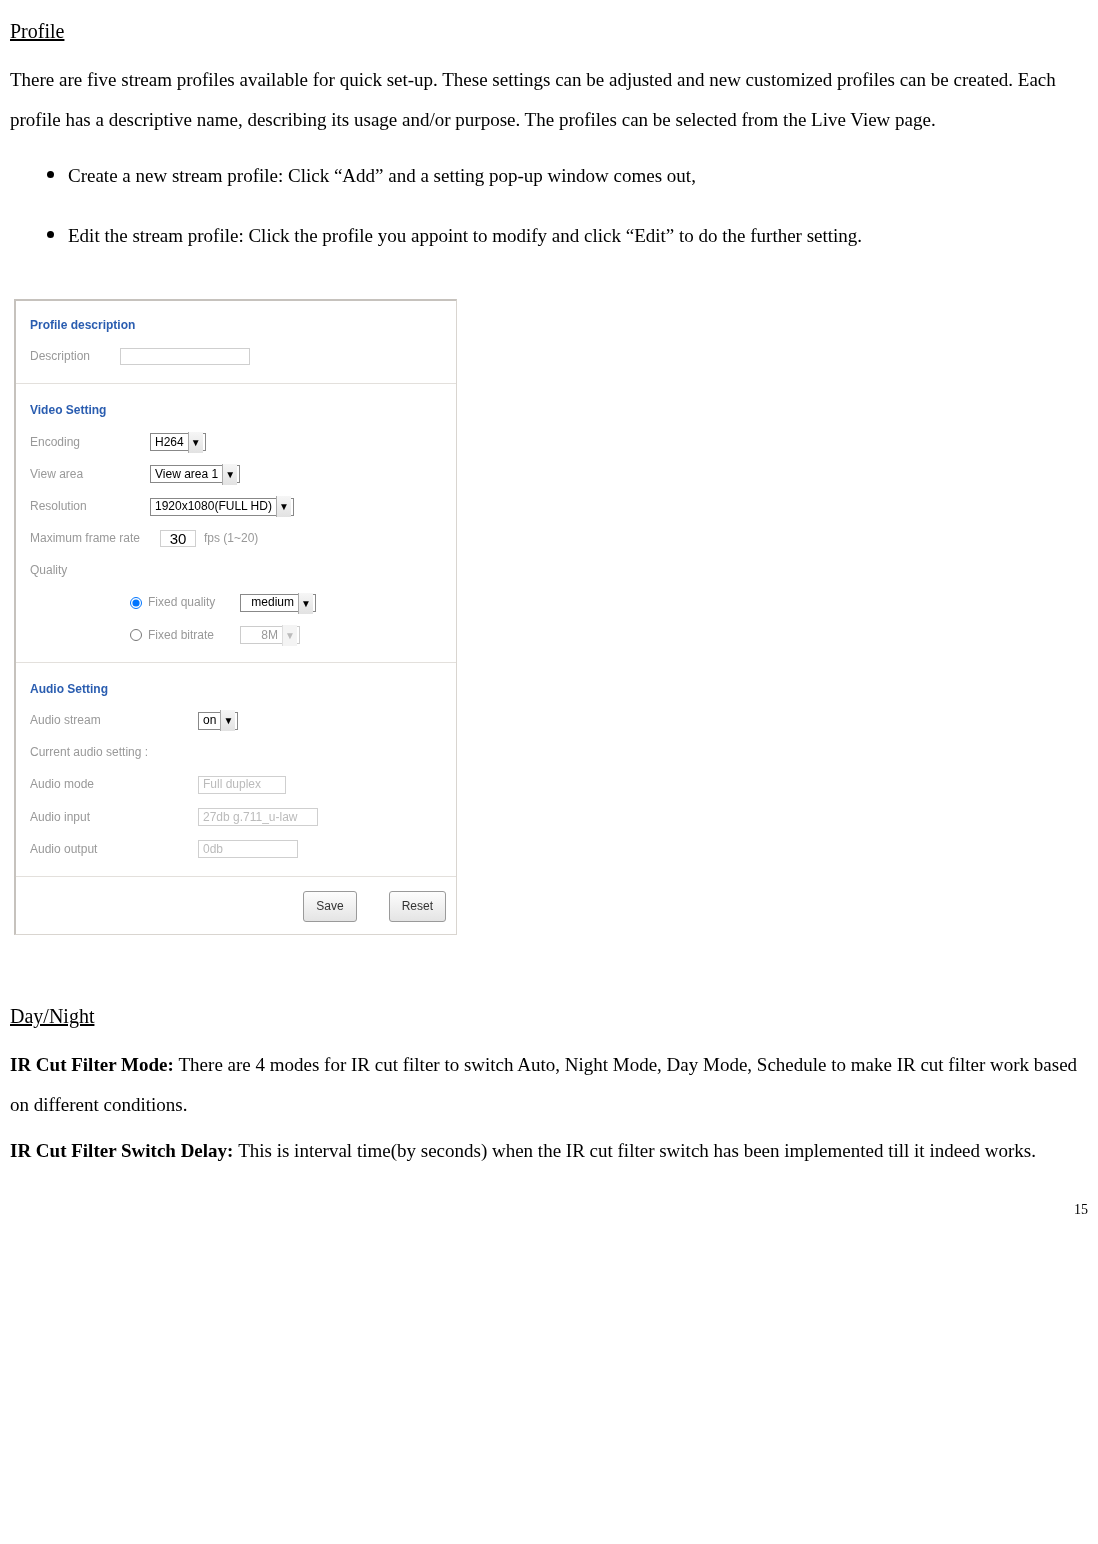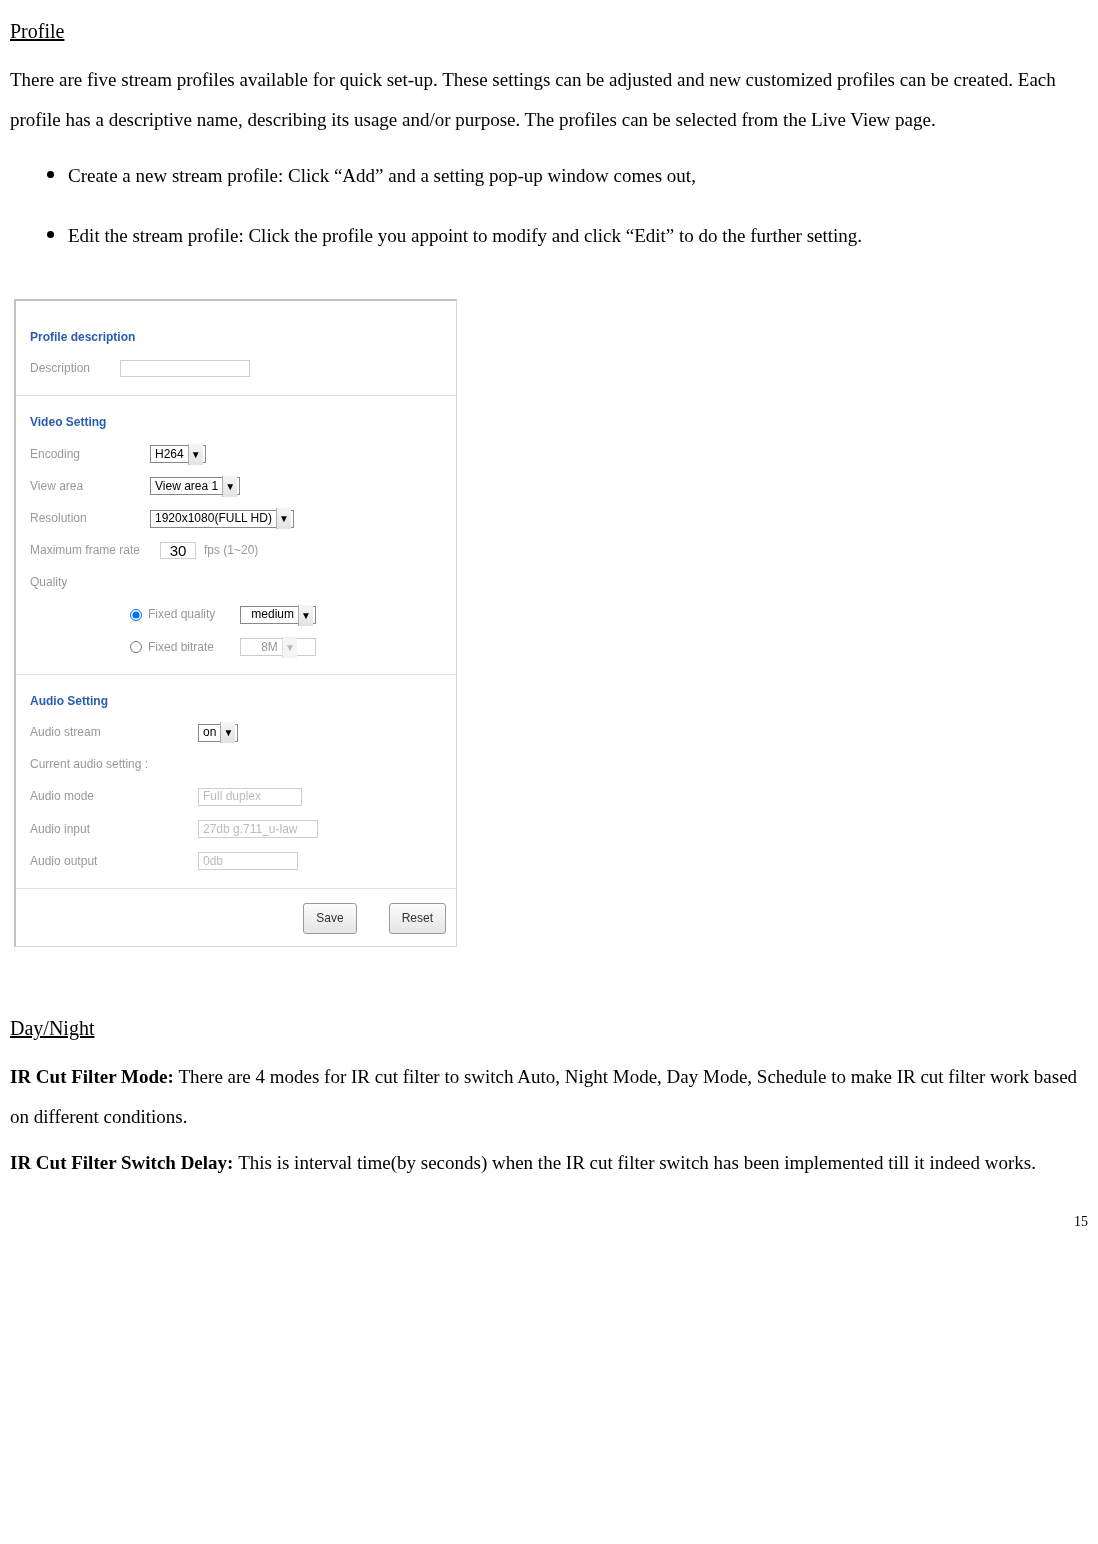--- a/index.html
+++ b/index.html
@@ -37,21 +37,21 @@
     border: 1px solid #d9d5d0;
     border-left: 2px solid #c6c2bd;
     border-top: 2px solid #c6c2bd;
     margin: 0 0 60px 4px;
     font-family: Arial, sans-serif;
     font-size: 12px;
     color: #888;
     background: #fff;
   }
   .fig-inner {
-    padding: 24px 10px 12px 14px;
+    padding: 12px 10px 12px 14px;
   }
   .fig-section-title {
     color: #2a5db0;
     font-size: 12px;
     font-weight: bold;
     margin-bottom: 6px;
   }
   .fig-row {
     display: flex;
     align-items: center;
@@ -201,42 +201,42 @@
       <input type="radio" class="fig-radio" checked="" style="">
       <span style="color:#999;width:92px">Fixed quality</span>
       <div class="fig-select" style="width:76px;justify-content:flex-end">
         <span>medium</span>
         <span class="caret">▼</span>
       </div>
     </div>
     <div class="fig-row" style="padding-left:100px">
       <input type="radio" class="fig-radio" style="">
       <span style="color:#999;width:92px">Fixed bitrate</span>
-      <div class="fig-select disabled" style="width:76px;justify-content:center">
+      <div class="fig-select disabled" style="width:60px;justify-content:flex-end">
         <span>8M</span>
         <span class="caret">▼</span>
       </div>
     </div>
 
     <hr class="hr">
 
     <div class="fig-section-title">Audio Setting</div>
     <div class="fig-row">
       <div class="fig-label-wide">Audio stream</div>
       <div class="fig-select">
         <span>on</span>
         <span class="caret">▼</span>
       </div>
     </div>
     <div class="fig-row">
       <div class="fig-label-wide" style="width:auto">Current audio setting :</div>
     </div>
     <div class="fig-row">
       <div class="fig-label-wide">Audio mode</div>
-      <div class="fig-readonly" style="width:104px">Full duplex</div>
+      <div class="fig-readonly" style="width:88px">Full duplex</div>
     </div>
     <div class="fig-row">
       <div class="fig-label-wide">Audio input</div>
       <div class="fig-readonly" style="width:120px">27db g.711_u-law</div>
     </div>
     <div class="fig-row">
       <div class="fig-label-wide">Audio output</div>
       <div class="fig-readonly" style="width:100px">0db</div>
     </div>
 

